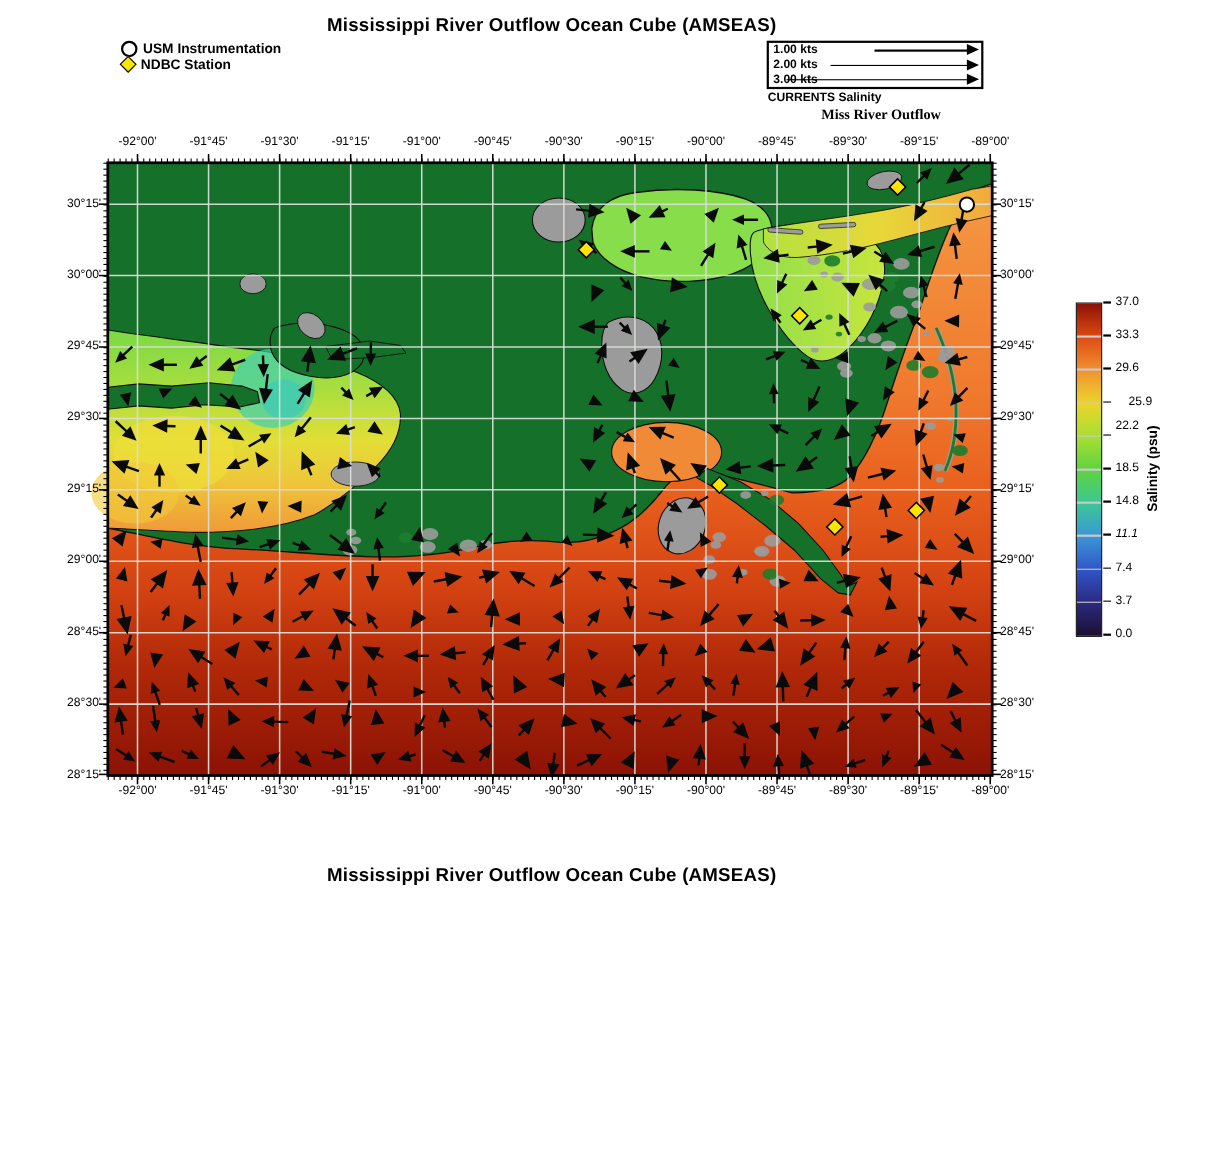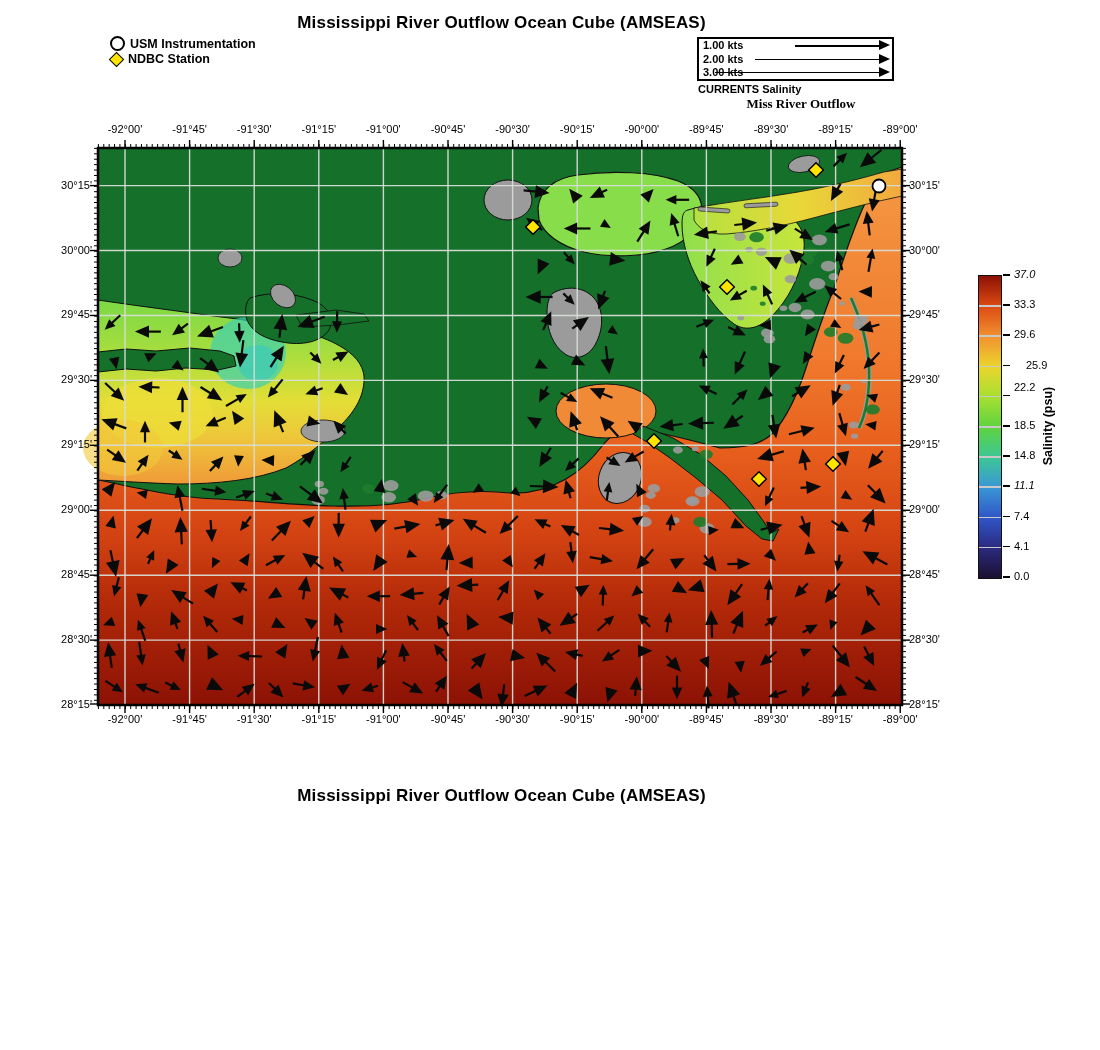--- a/index.html
+++ b/index.html
@@ -10,21 +10,21 @@
         font-family:"Liberation Sans",sans-serif;color:#000;}
   .title{position:absolute;left:98px;width:807px;text-align:center;
          font-size:17px;font-weight:bold;letter-spacing:.2px;}
   .title.top{top:13px;}
   .title.bottom{top:786px;}
   .subtitle{position:absolute;left:98px;width:807px;top:100px;text-align:center;
             font-family:"Liberation Serif",serif;font-size:16px;font-weight:bold;}
   .region-label{position:absolute;left:700px;width:202px;top:96px;text-align:center;
             font-family:"Liberation Serif",serif;font-size:13px;font-weight:bold;}
   .stn-legend{position:absolute;left:110px;top:37px;}
-  .stn-row{display:flex;align-items:flex-end;height:14px;margin-bottom:1px;}
+  .stn-row{display:flex;align-items:flex-start;height:14px;margin-bottom:1px;}
   .icon-circle{width:11px;height:11px;border:2px solid #000;border-radius:50%;
                background:#fff;display:inline-block;flex:0 0 auto;}
   .icon-diamond{width:9px;height:9px;border:1.6px solid #000;background:var(--yellow);
                transform:rotate(45deg);display:inline-block;flex:0 0 auto;margin:1px;}
   .stn-row span.lbl{font-size:12.5px;font-weight:bold;margin-left:5px;white-space:nowrap;}
   .vec-legend{position:absolute;left:697px;top:37px;width:197px;height:44px;
               border:2.2px solid #000;box-sizing:border-box;display:flex;
               flex-direction:column;justify-content:space-evenly;background:#fff;}
   .vl-row{position:relative;height:13px;}
   .vl-row .lbl{position:absolute;left:4px;top:0;font-size:11px;font-weight:bold;line-height:13px;}
@@ -1936,38 +1936,38 @@
       <div class="cb-line" style="top: 89.6px;"></div>
       <div class="cb-line" style="top: 119.8px;"></div>
       <div class="cb-line" style="top: 150px;"></div>
       <div class="cb-line" style="top: 180.2px;"></div>
       <div class="cb-line" style="top: 210.4px;"></div>
       <div class="cb-line" style="top: 240.6px;"></div>
       <div class="cb-line" style="top: 270.8px;"></div>
     </div>
   <div id="cb-ticks">
       <div class="cb-tick" style="top: 274px;"></div>
-      <div class="cb-num" style="top: 268px; font-style: italic;">37.0</div>
+      <div class="cb-num" style="top: 268px;">37.0</div>
       <div class="cb-tick" style="top: 304.2px;"></div>
       <div class="cb-num" style="top: 298.2px;">33.3</div>
       <div class="cb-tick" style="top: 334.4px;"></div>
       <div class="cb-num" style="top: 328.4px;">29.6</div>
       <div class="cb-tick" style="top: 364.6px;"></div>
       <div class="cb-num" style="top: 358.6px; margin-left: 12px;">25.9</div>
       <div class="cb-tick" style="top: 394.8px;"></div>
       <div class="cb-num" style="top: 381px;">22.2</div>
       <div class="cb-tick" style="top: 425px;"></div>
       <div class="cb-num" style="top: 419px;">18.5</div>
       <div class="cb-tick" style="top: 455.2px;"></div>
       <div class="cb-num" style="top: 449.2px;">14.8</div>
       <div class="cb-tick" style="top: 485.4px;"></div>
       <div class="cb-num" style="top: 479.4px; font-style: italic;">11.1</div>
       <div class="cb-tick" style="top: 515.6px;"></div>
       <div class="cb-num" style="top: 509.6px;">7.4</div>
       <div class="cb-tick" style="top: 545.8px;"></div>
-      <div class="cb-num" style="top: 539.8px;">4.1</div>
+      <div class="cb-num" style="top: 539.8px;">3.7</div>
       <div class="cb-tick" style="top: 576px;"></div>
       <div class="cb-num" style="top: 570px;">0.0</div>
     </div>
   <div class="cb-title">Salinity (psu)</div>
 
   <div class="title bottom">Mississippi River Outflow Ocean Cube (AMSEAS)</div>
 </div>
 
 </body></html>

